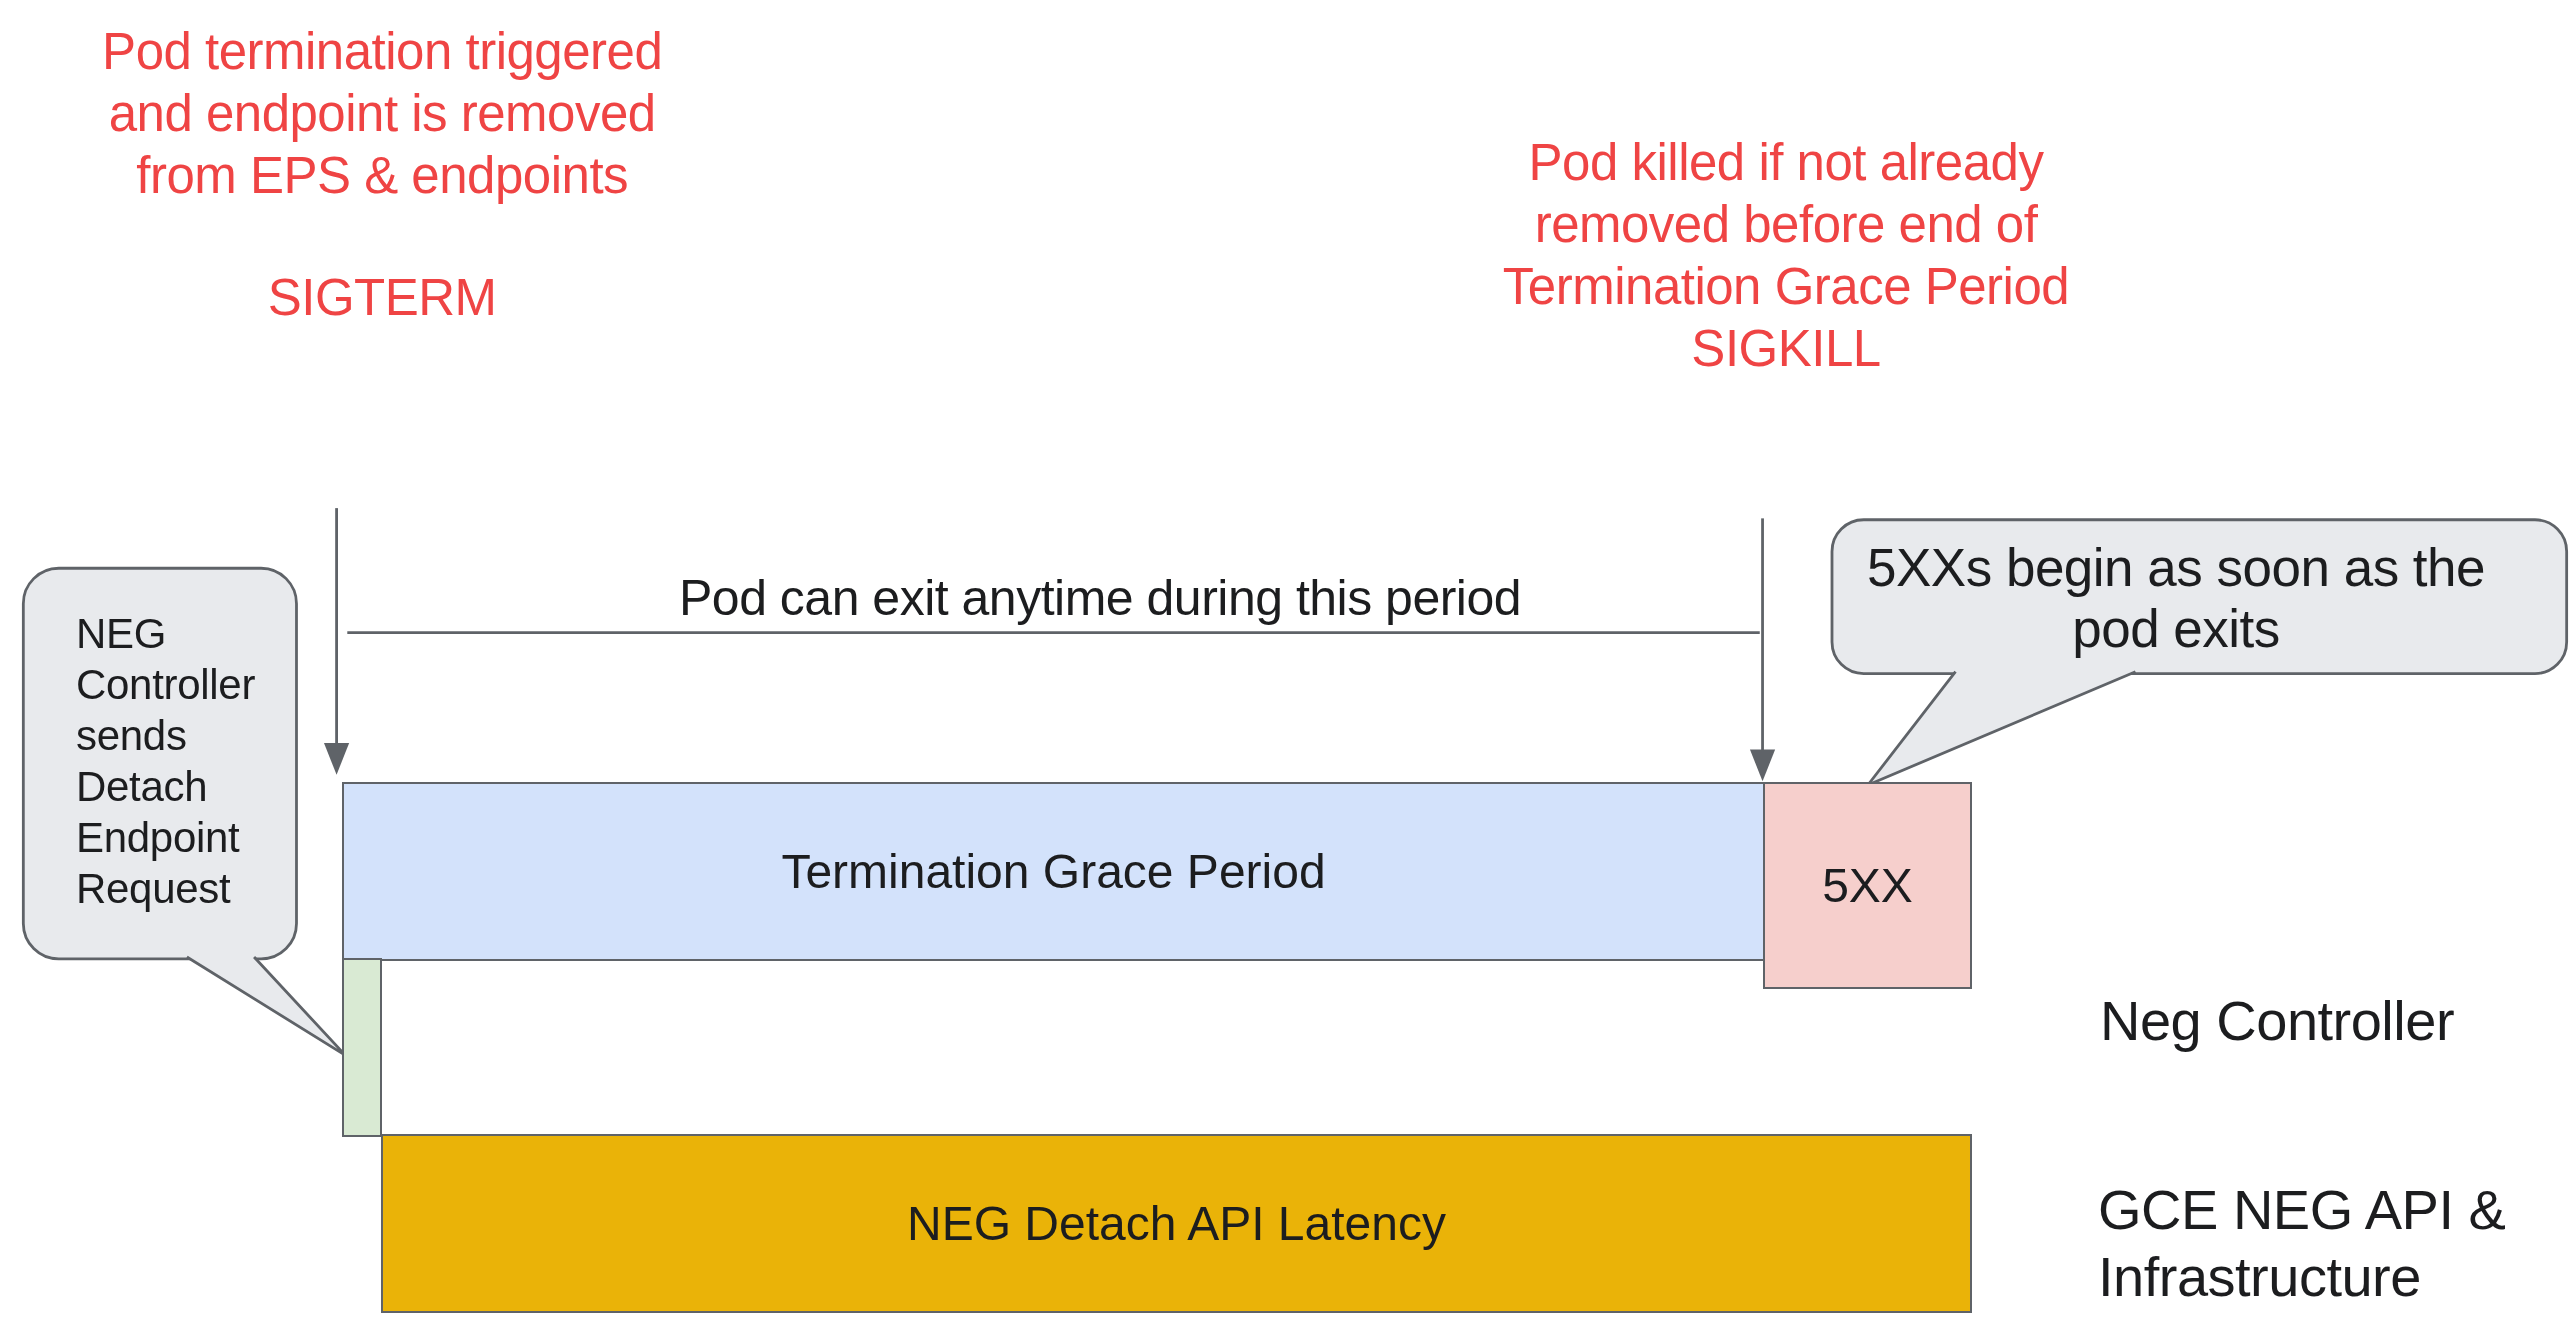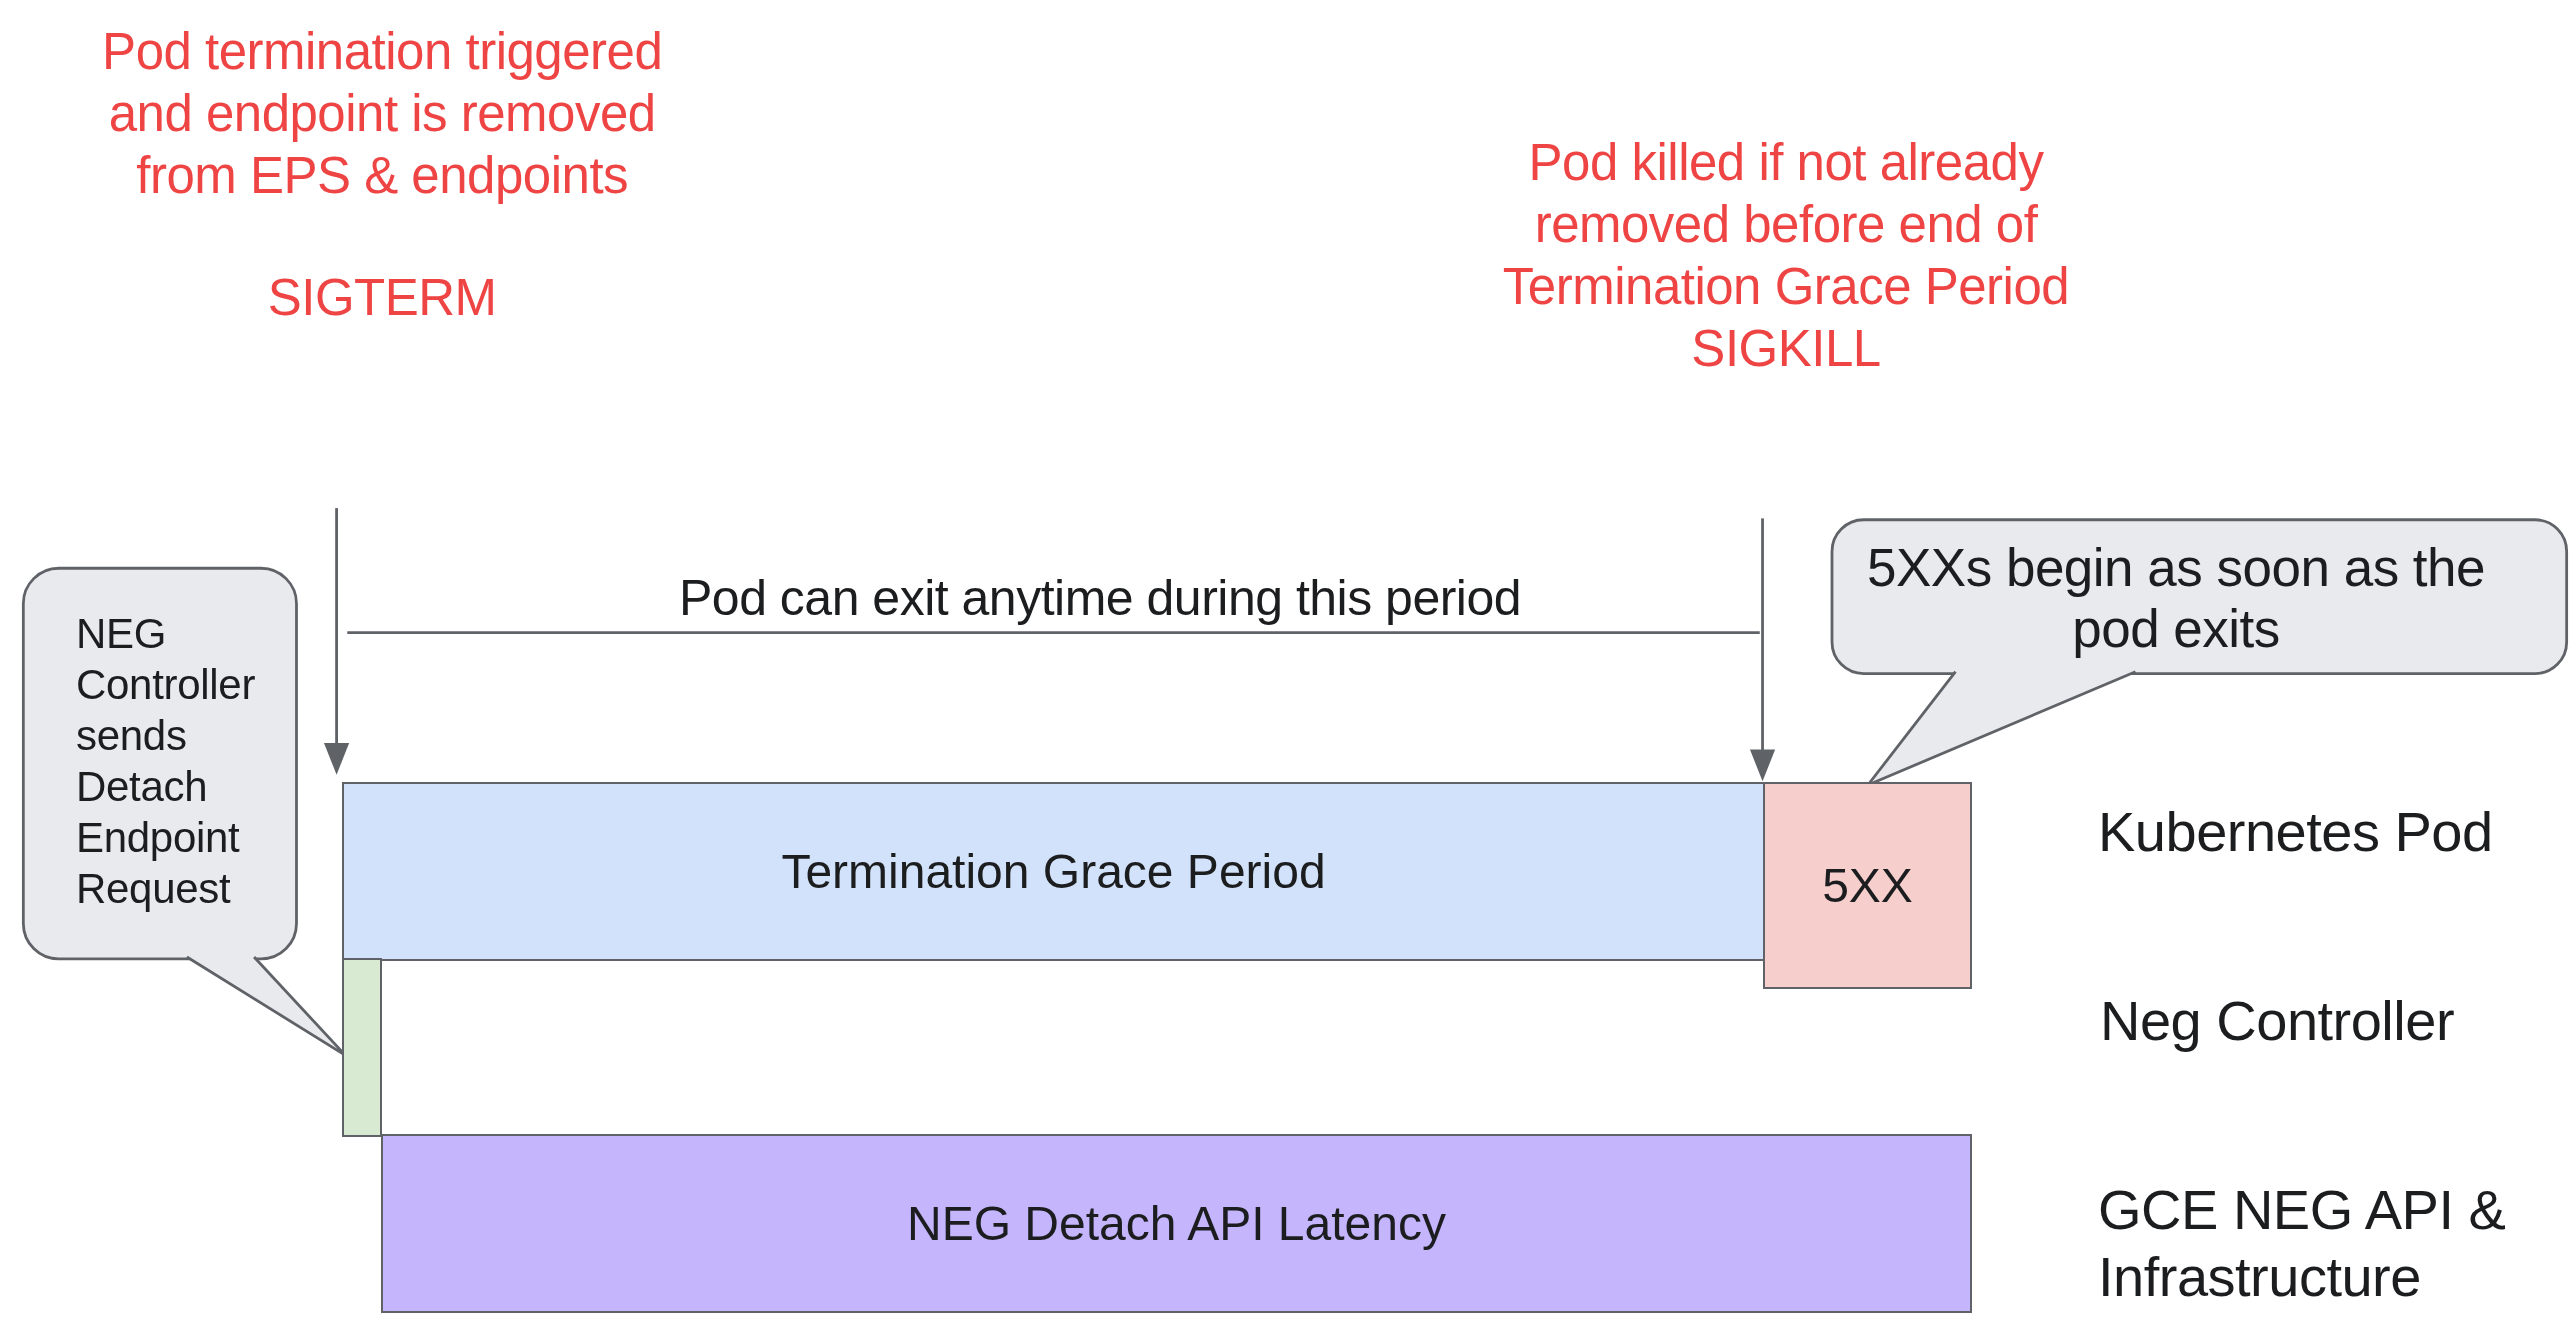--- a/index.html
+++ b/index.html
@@ -30,21 +30,21 @@
   .bar{
     box-sizing:border-box;
     border:2.8px solid #5f6368;
     display:flex;align-items:center;justify-content:center;
     font-size:48px;
     white-space:nowrap;
   }
   .bar-pod{background:#d3e2fb;}
   .bar-err{background:#f6cfcc;}
   .bar-ctl{background:#d9ead3;}
-  .bar-api{background:#c4b5fd;}
+  .bar-api{background:#eab308;}
   .row-label{
     font-size:56px;line-height:67px;
     white-space:nowrap;
     letter-spacing:-0.5px;
   }
   .callout-text-left{
     font-size:42px;line-height:51px;
     letter-spacing:-0.3px;
   }
   .callout-text-right{
@@ -99,21 +99,20 @@
   <div class="abs bar bar-err" style="left:1763px;top:782px;width:209px;height:207px;">
     <span>5XX</span>
   </div>
 
   <div class="abs bar bar-ctl" style="left:342px;top:958px;width:40px;height:179px;"></div>
 
   <div class="abs bar bar-api" style="left:381px;top:1134px;width:1591px;height:179px;">
     <span>NEG Detach API Latency</span>
   </div>
 
-  <div class="abs row-label" style="left:2098px;top:798px;">Kubernetes Pod</div>
   <div class="abs row-label" style="left:2100px;top:987px;">Neg Controller</div>
   <div class="abs row-label" style="left:2098px;top:1176px;">
     <div>GCE NEG API &amp;</div>
     <div>Infrastructure</div>
   </div>
 
   <div class="abs callout-text-left" style="left:76px;top:608px;">
     <div>NEG</div>
     <div>Controller</div>
     <div>sends</div>

